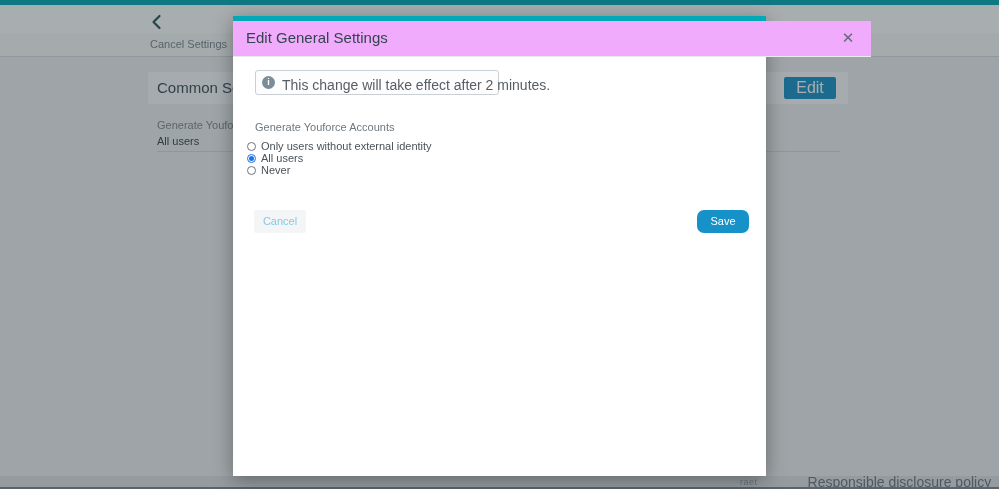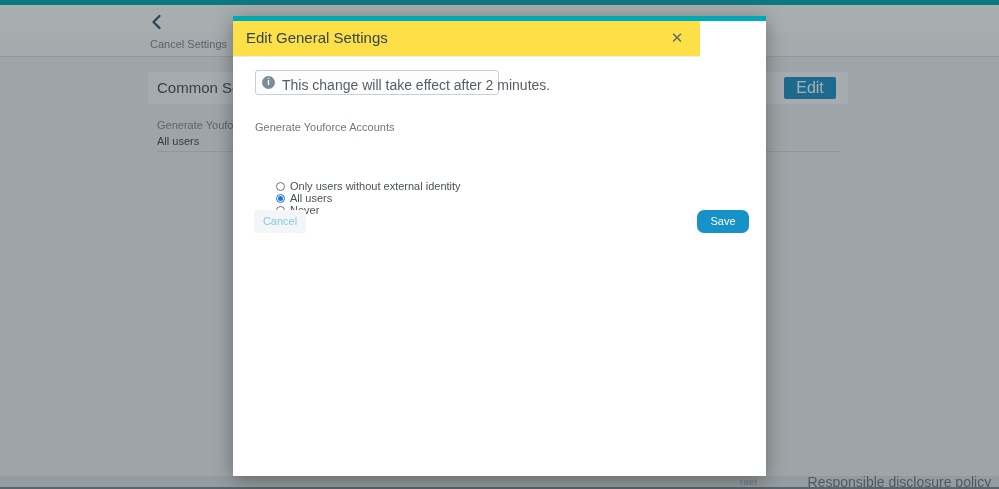--- a/index.html
+++ b/index.html
@@ -27,35 +27,35 @@
   .footer-link { font-size:14px; color:#6b7480; cursor:pointer; white-space:nowrap;margin-left:44px; }
   .bottom-strip { position:absolute; left:0; top:487px; width:999px; height:2px; background:#7d858c; }
 
   
   .overlay { position:absolute; left:0; top:0; width:999px; height:489px; background:rgba(38,50,56,0.40); }
 
   
   .modal { position:absolute; left:233px; top:16px; width:533px; height:460px; background:#ffffff;
            box-shadow:0 4px 18px rgba(0,0,0,0.35); }
   .modal-topbar { position:absolute; left:0; top:0; width:533px; height:5px; background:#00a9b5; }
-  .modal-header { position:absolute; left:0; top:5px; width:467px; height:36px; background:#fde047; border-bottom:1px solid #e8eaec;padding-left:40px; }
+  .modal-header { position:absolute; left:0; top:5px; width:638px; height:36px; background:#f0abfc; border-bottom:1px solid #e8eaec;padding-left:40px; }
   .modal-title { position:absolute; left:13px; top:8px; font-size:15px; color:#33454f; }
   .modal-close { position:absolute; right:14px; top:8px; width:18px; height:18px; font-size:15px; color:#5f6b72;
                  text-align:center; line-height:18px; cursor:pointer; }
   .modal-body { position:absolute; left:0; top:41px; width:533px; height:419px; }
 
   .info-box { position:absolute; left:22px; top:13px; width:244px; height:25px; background:#fdfdfd;
               border:1px solid #c8d0d5; border-radius:3px; }
   .info-icon { position:absolute; left:6px; top:5px; width:13px; height:13px; border-radius:50%; background:#7b8d99;
                color:#ffffff; font-size:9px; font-weight:bold; text-align:center; line-height:13px; font-style:normal; }
   .info-text { position:absolute; left:26px; top:6px; font-size:14px; color:#565e64; white-space:nowrap; }
 
   .m-field-label { position:absolute; left:22px; top:64px; font-size:11px; color:#6e7880; }
 
-  .radio-group { position:absolute; left:43px; top:83px;margin-top:40px; }
+  .radio-group { position:absolute; left:14px; top:83px; }
   .radio-row { display:flex; align-items:center; height:12px; margin-bottom:0; cursor:pointer; }
   .radio-circle { width:9px; height:9px; border:1px solid #6d757b; border-radius:50%; margin-right:5px;
                   position:relative; background:#ffffff; flex:0 0 auto; }
   .radio-row.selected .radio-circle { border-color:#1a73e8; }
   .radio-row.selected .radio-circle::after { content:""; position:absolute; left:1px; top:1px; width:5px; height:5px;
                   border-radius:50%; background:#1a73e8; }
   .radio-label { font-size:11px; color:#49525a; white-space:nowrap; }
 
   .cancel-btn { position:absolute; left:21px; top:153px; width:52px; height:23px; background:#f3f5f6; border:none;
                 border-radius:2px; color:#84cbe2; font-size:11px; text-align:center; line-height:23px; cursor:pointer; }

